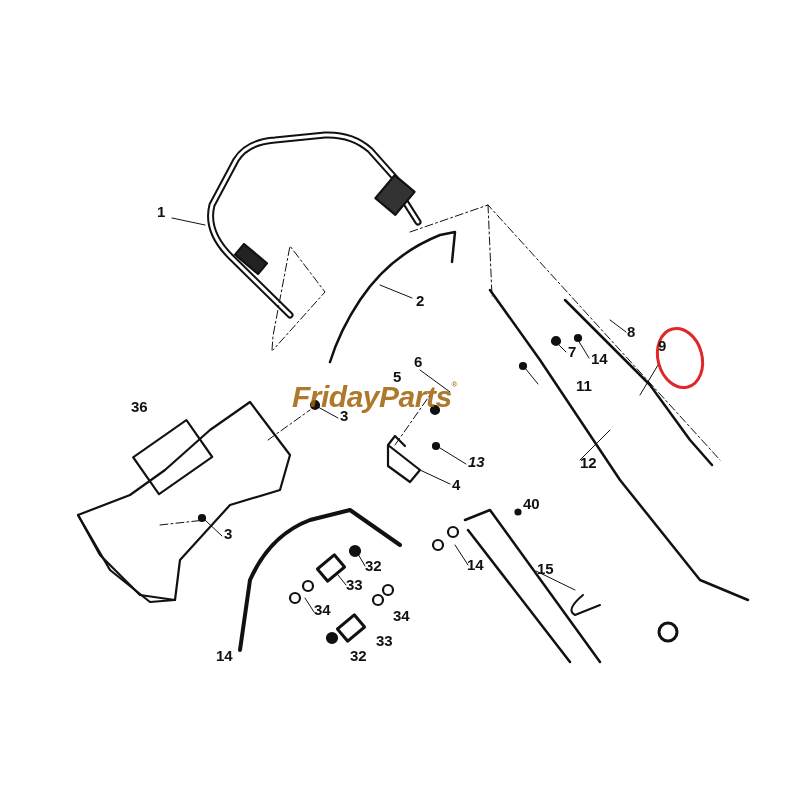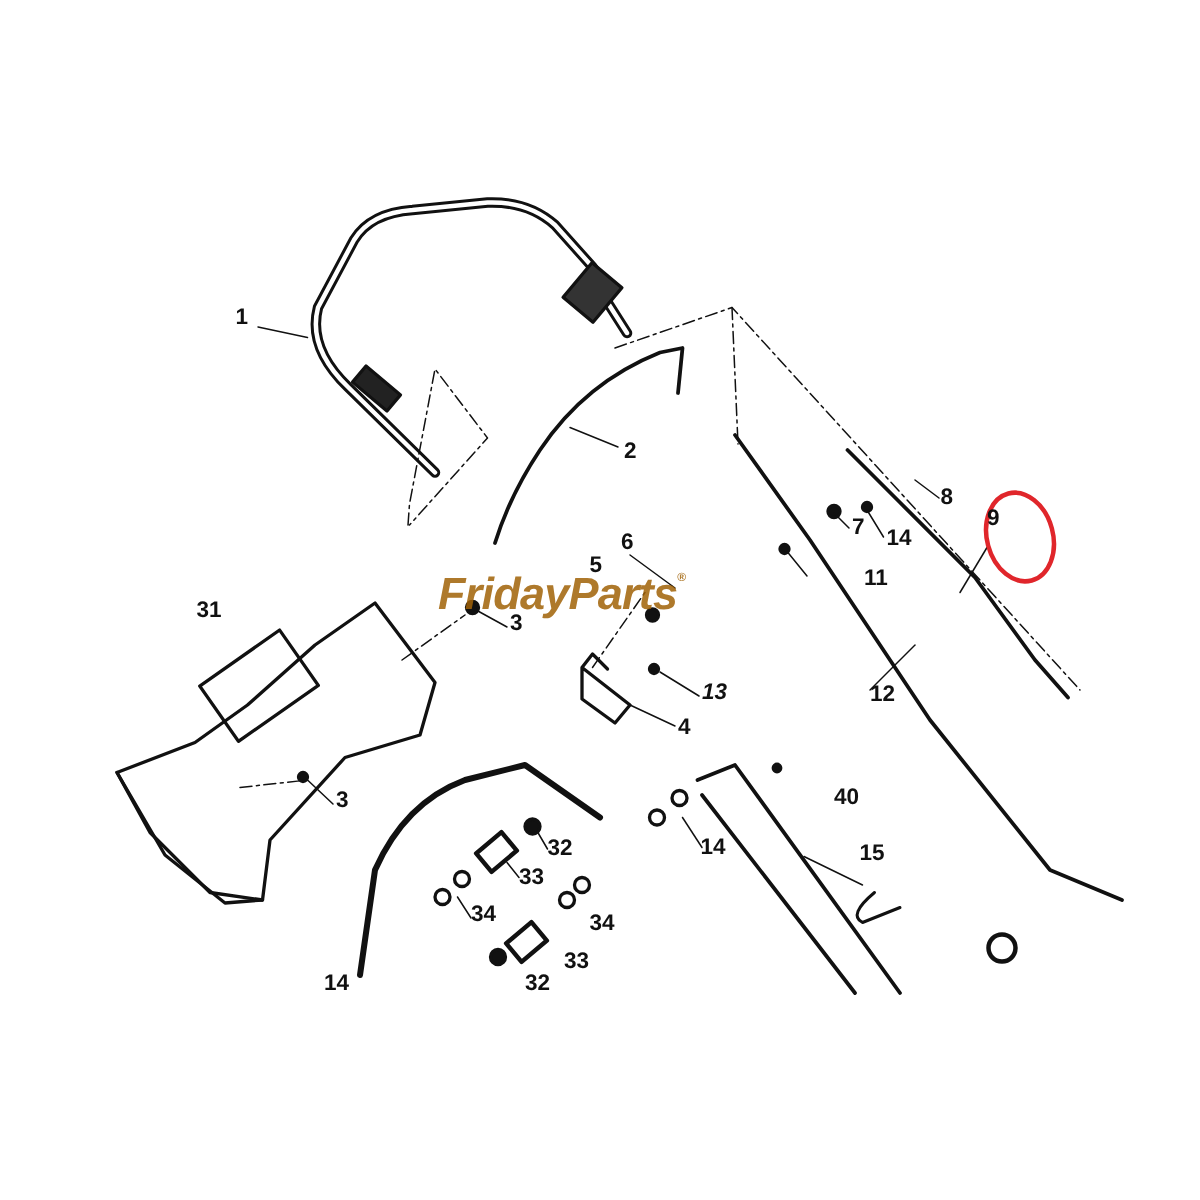--- a/index.html
+++ b/index.html
@@ -116,22 +116,22 @@
     <span class="callout" style="left: 414px; top: 354px;">6</span>
     <span class="callout" style="left: 568px; top: 344px;">7</span>
     <span class="callout" style="left: 627px; top: 324px;">8</span>
     <span class="callout" style="left: 658px; top: 338px;">9</span>
     <span class="callout" style="left: 591px; top: 351px;">14</span>
     <span class="callout" style="left: 538px; top: 378px; margin-left: 38px;">11</span>
     <span class="callout" style="left: 580px; top: 455px;">12</span>
     <span class="callout" style="left: 468px; top: 454px; font-style: italic;">13</span>
     <span class="callout" style="left: 467px; top: 557px;">14</span>
     <span class="callout" style="left: 216px; top: 648px;">14</span>
-    <span class="callout" style="left: 537px; top: 561px; margin-left: 36px;">15</span>
+    <span class="callout" style="left: 537px; top: 561px;">15</span>
     <span class="callout" style="left: 365px; top: 558px;">32</span>
     <span class="callout" style="left: 350px; top: 648px;">32</span>
     <span class="callout" style="left: 346px; top: 577px;">33</span>
     <span class="callout" style="left: 376px; top: 633px;">33</span>
     <span class="callout" style="left: 314px; top: 602px;">34</span>
     <span class="callout" style="left: 393px; top: 608px;">34</span>
-    <span class="callout" style="left: 131px; top: 399px;">31</span>
-    <span class="callout" style="left: 523px; top: 524px; margin-left: 33px;">40</span>
+    <span class="callout" style="left: 131px; top: 399px;">36</span>
+    <span class="callout" style="left: 523px; top: 496px;">40</span>
   </div>
 
 </body></html>

